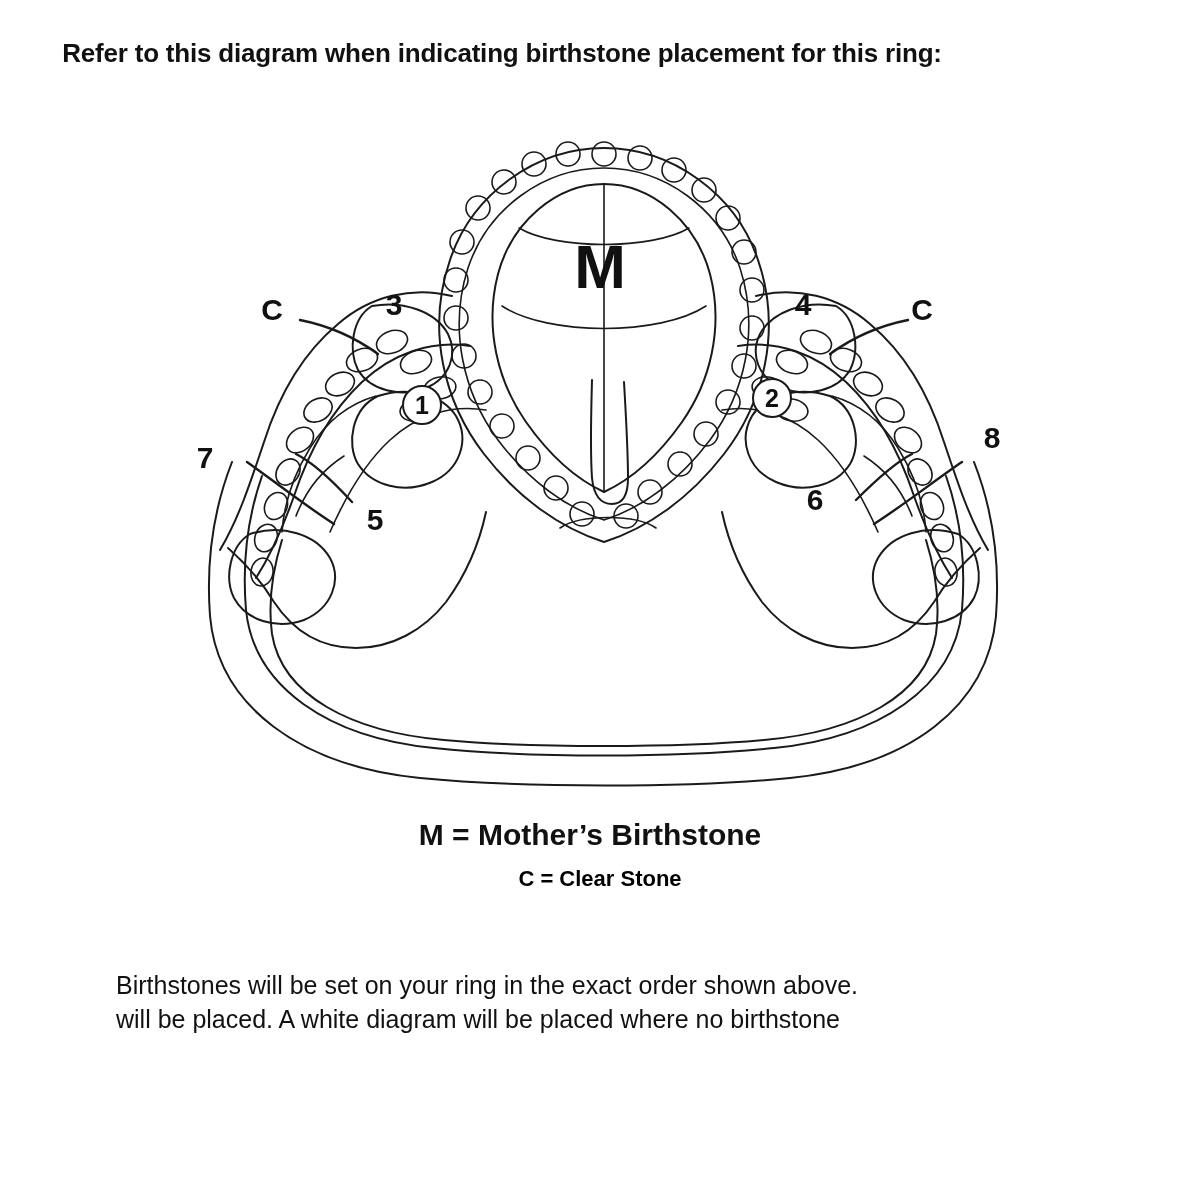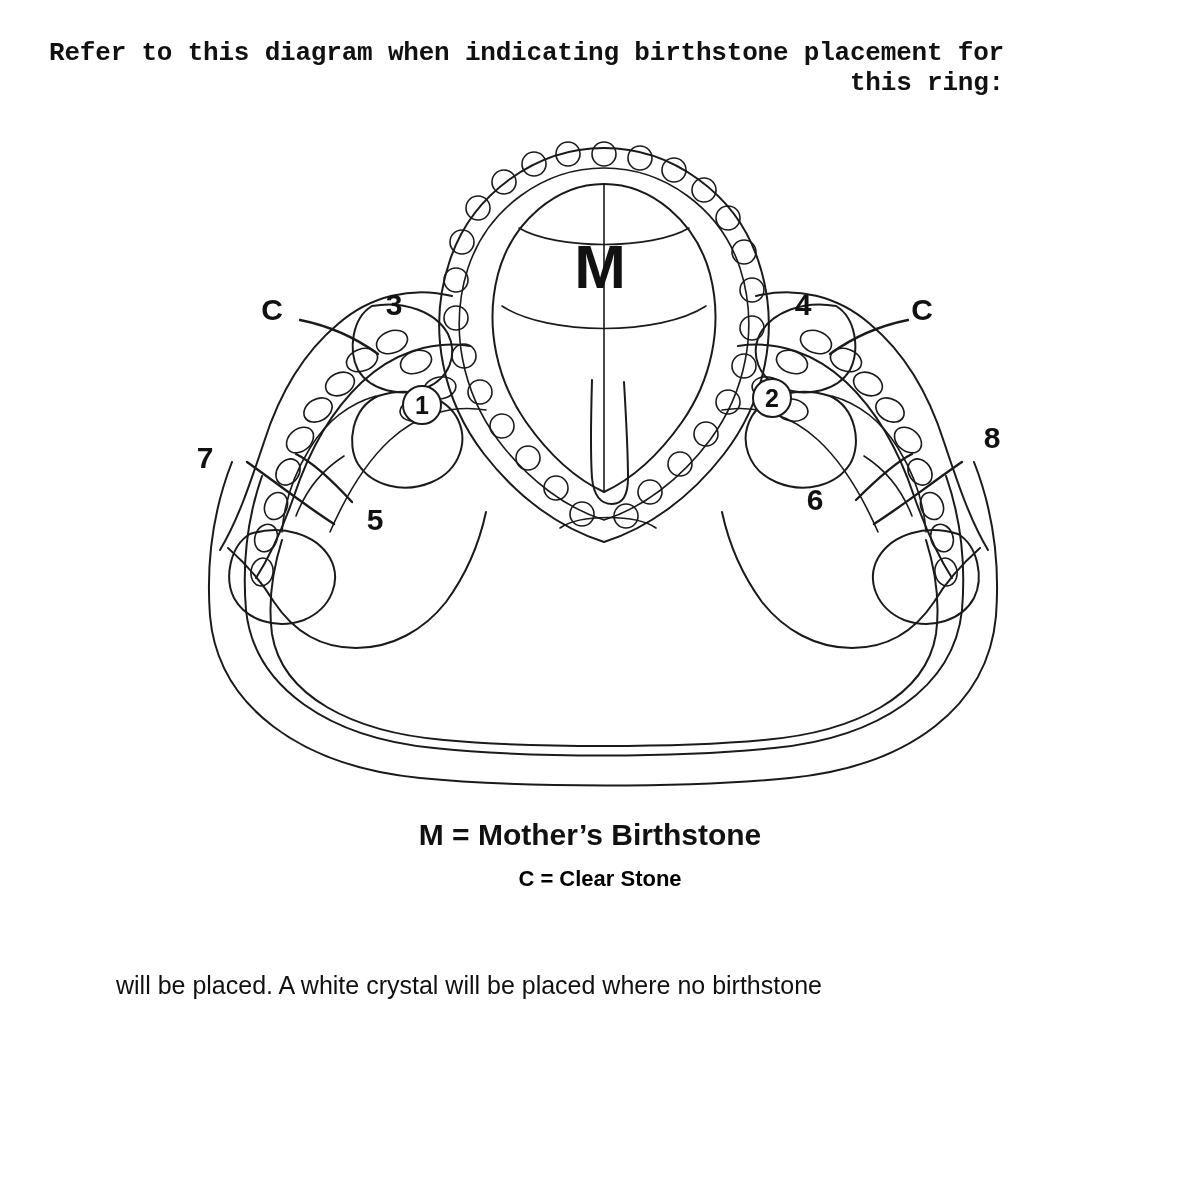--- a/index.html
+++ b/index.html
@@ -18,26 +18,25 @@
   .page {
     position: relative;
     width: 1200px;
     height: 1200px;
   }
   .heading {
     position: absolute;
     left: 0;
     top: 38px;
     width: 1004px;
-    text-align: right;
+    text-align: center;
     font-size: 26px;
     font-weight: bold;
     letter-spacing: -0.2px;
     color: #111111;
-    font-family: Liberation Mono, monospace;
   }
   .diagram-wrap {
     position: absolute;
     left: 0;
     top: 110px;
     width: 1200px;
     height: 690px;
   }
   .legend-main {
     position: absolute;
@@ -247,16 +246,17 @@
         <text class="lbl-m" x="600" y="178">M</text>
       </g>
 
     </svg>
   </div>
 
   <div class="legend-main">M = Mother’s Birthstone</div>
   <div class="legend-sub">C = Clear Stone</div>
 
   <div class="footnote">
-    <span>will be placed. A white crystal will be placed where no birthstone</span>
+    <span>Birthstones will be set on your ring in the exact order shown above.</span>
+    <span>will be placed. A white diagram will be placed where no birthstone</span>
   </div>
 
 </div>
 
 </body></html>

